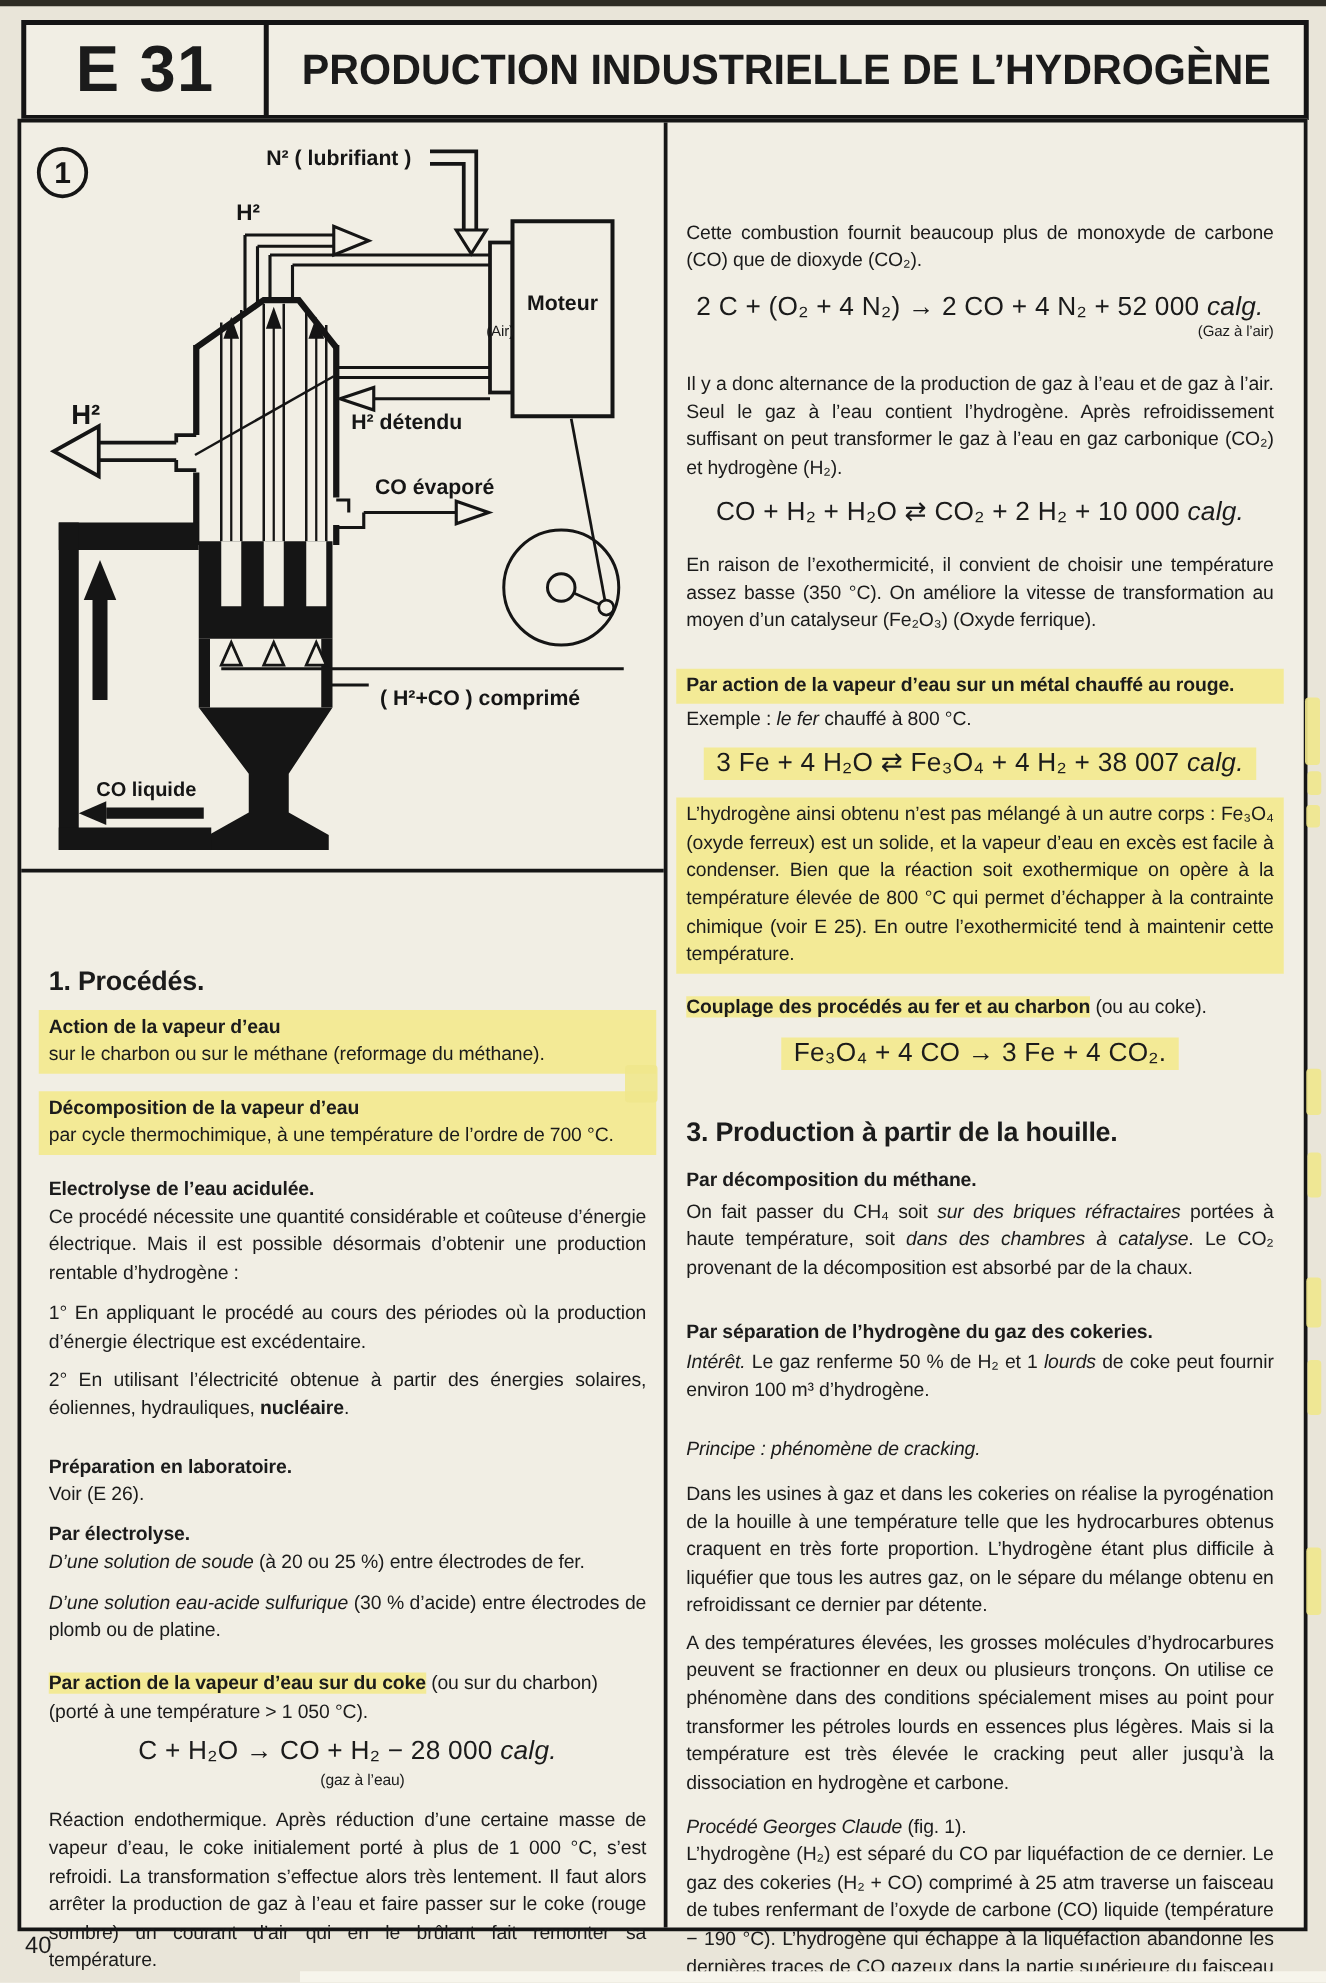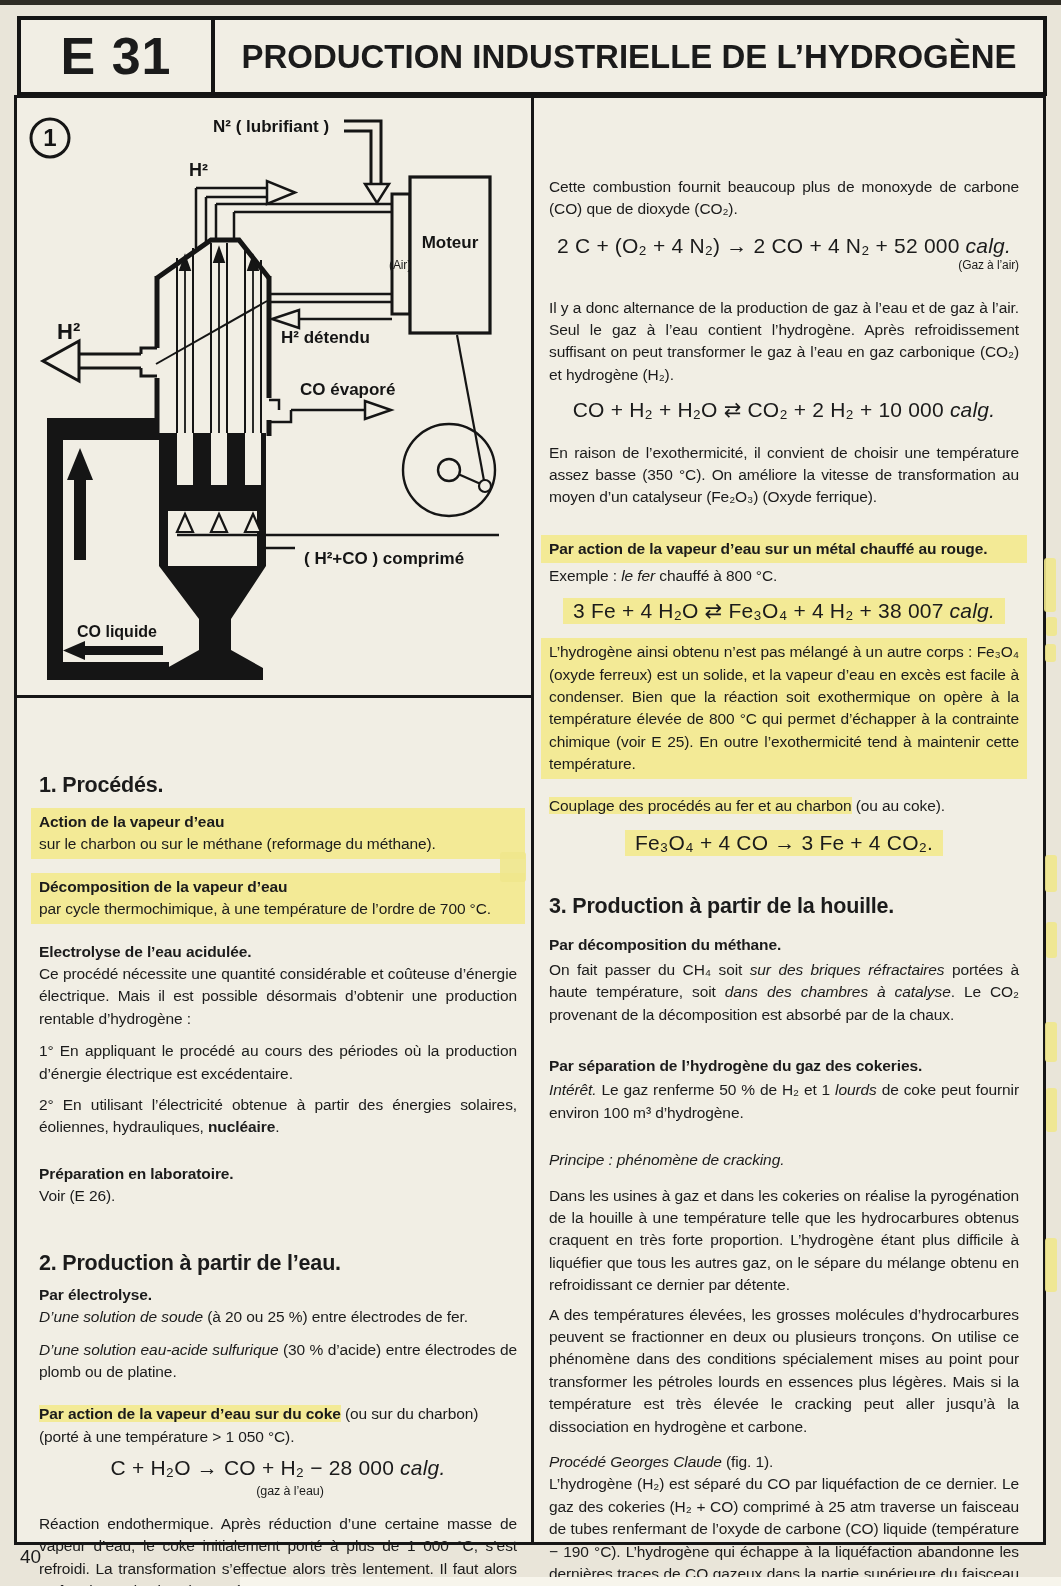--- a/index.html
+++ b/index.html
@@ -186,21 +186,20 @@
 
     <p class="bh" style="margin-top:17px;">Electrolyse de l’eau acidulée.</p>
     <p>Ce procédé nécessite une quantité considérable et coûteuse d’énergie électrique. Mais il est possible désormais d’obtenir une production rentable d’hydrogène :</p>
 
     <p style="margin-top:10px;">1°  En appliquant le procédé au cours des périodes où la production d’énergie électrique est excédentaire.</p>
     <p style="margin-top:9px;"><span>2°  En utilisant l’électricité obtenue à partir des énergies solaires, éoliennes, hydrauliques, </span><span style="font-weight: bold;">nucléaire</span><span>.</span></p>
 
     <p class="bh" style="margin-top:24px;">Préparation en laboratoire.</p>
     <p>Voir (E 26).</p>
 
-    <h2 class="sec" style="margin-top:43px;">2. Production à partir de l’eau.</h2>
 
     <p class="bh" style="margin-top:9px;">Par électrolyse.</p>
     <p><span style="font-style: italic;">D’une solution de soude</span><span> (à 20 ou 25 %) entre électrodes de fer.</span></p>
     <p style="margin-top:10px;"><span style="font-style: italic;">D’une solution eau-acide sulfurique</span><span> (30 % d’acide) entre électrodes de plomb ou de platine.</span></p>
 
     <p style="margin-top:20px;"><span class="hl" style="font-weight: bold;">Par action de la vapeur d’eau sur du coke</span><span> (ou sur du charbon)</span></p>
     <p>(porté à une température &gt; 1 050 °C).</p>
     <div class="eq" style="margin-top:9px;">
       <span>C + H₂O → CO + H₂ − 28 000 </span><span class="unit">calg.</span>
     </div>
@@ -227,21 +226,21 @@
 
     <p style="margin-top:20px;">En raison de l’exothermicité, il convient de choisir une température assez basse (350 °C). On améliore la vitesse de transformation au moyen d’un catalyseur (Fe₂O₃) (Oxyde ferrique).</p>
 
     <p class="bh hl-block" style="margin-top:26px;">Par action de la vapeur d’eau sur un métal chauffé au rouge.</p>
     <p style="margin-top:2px;"><span>Exemple : </span><span style="font-style: italic;">le fer</span><span> chauffé à 800 °C.</span></p>
     <div class="eq" style="margin-top:10px;">
       <span class="hl-inline"><span>3 Fe + 4 H₂O ⇄ Fe₃O₄ + 4 H₂ + 38 007 </span><span class="unit">calg.</span></span>
     </div>
     <p class="hl-block" style="margin-top:14px;">L’hydrogène ainsi obtenu n’est pas mélangé à un autre corps : Fe₃O₄ (oxyde ferreux) est un solide, et la vapeur d’eau en excès est facile à condenser. Bien que la réaction soit exothermique on opère à la température élevée de 800 °C qui permet d’échapper à la contrainte chimique (voir E 25). En outre l’exothermicité tend à maintenir cette température.</p>
 
-    <p style="margin-top:16px;"><span class="hl" style="font-weight: normal;">Couplage des procédés au fer et au charbon</span><span> (ou au coke).</span></p>
+    <p style="margin-top:16px;"><span class="hl" style="font-weight: bold;">Couplage des procédés au fer et au charbon</span><span> (ou au coke).</span></p>
     <div class="eq" style="margin-top:13px;">
       <span class="hl-inline"><span>Fe₃O₄ + 4 CO → 3 Fe + 4 CO₂.</span><span class="unit"></span></span>
     </div>
 
     <h2 class="sec" style="margin-top:38px;">3. Production à partir de la houille.</h2>
 
     <p class="bh" style="margin-top:16px;">Par décomposition du méthane.</p>
     <p style="margin-top:2px;"><span>On fait passer du CH₄ soit </span><span style="font-style: italic;">sur des briques réfractaires</span><span> portées à haute température, soit </span><span style="font-style: italic;">dans des chambres à catalyse</span><span>. Le CO₂ provenant de la décomposition est absorbé par de la chaux.</span></p>
 
     <p class="bh" style="margin-top:29px;">Par séparation de l’hydrogène du gaz des cokeries.</p>

